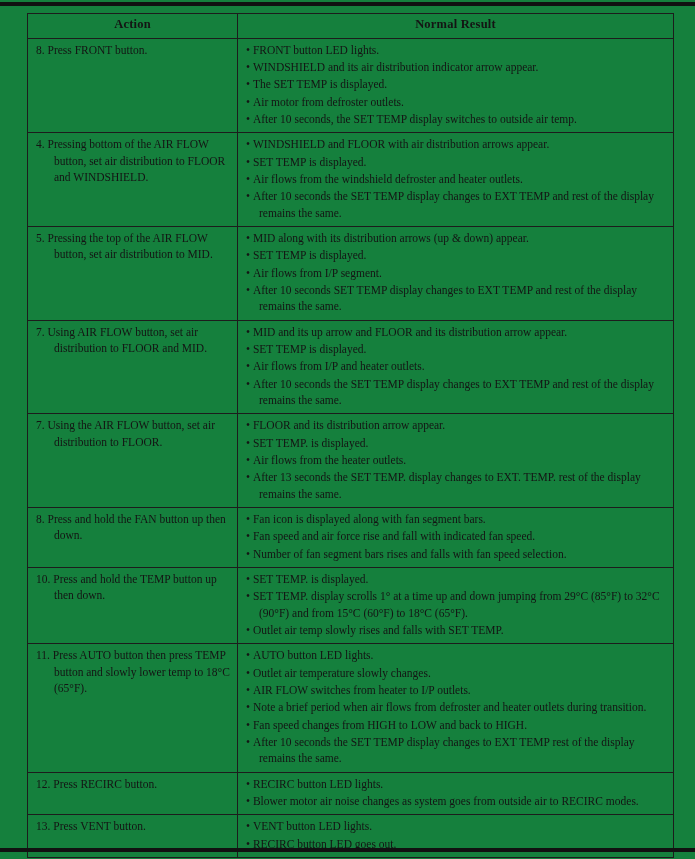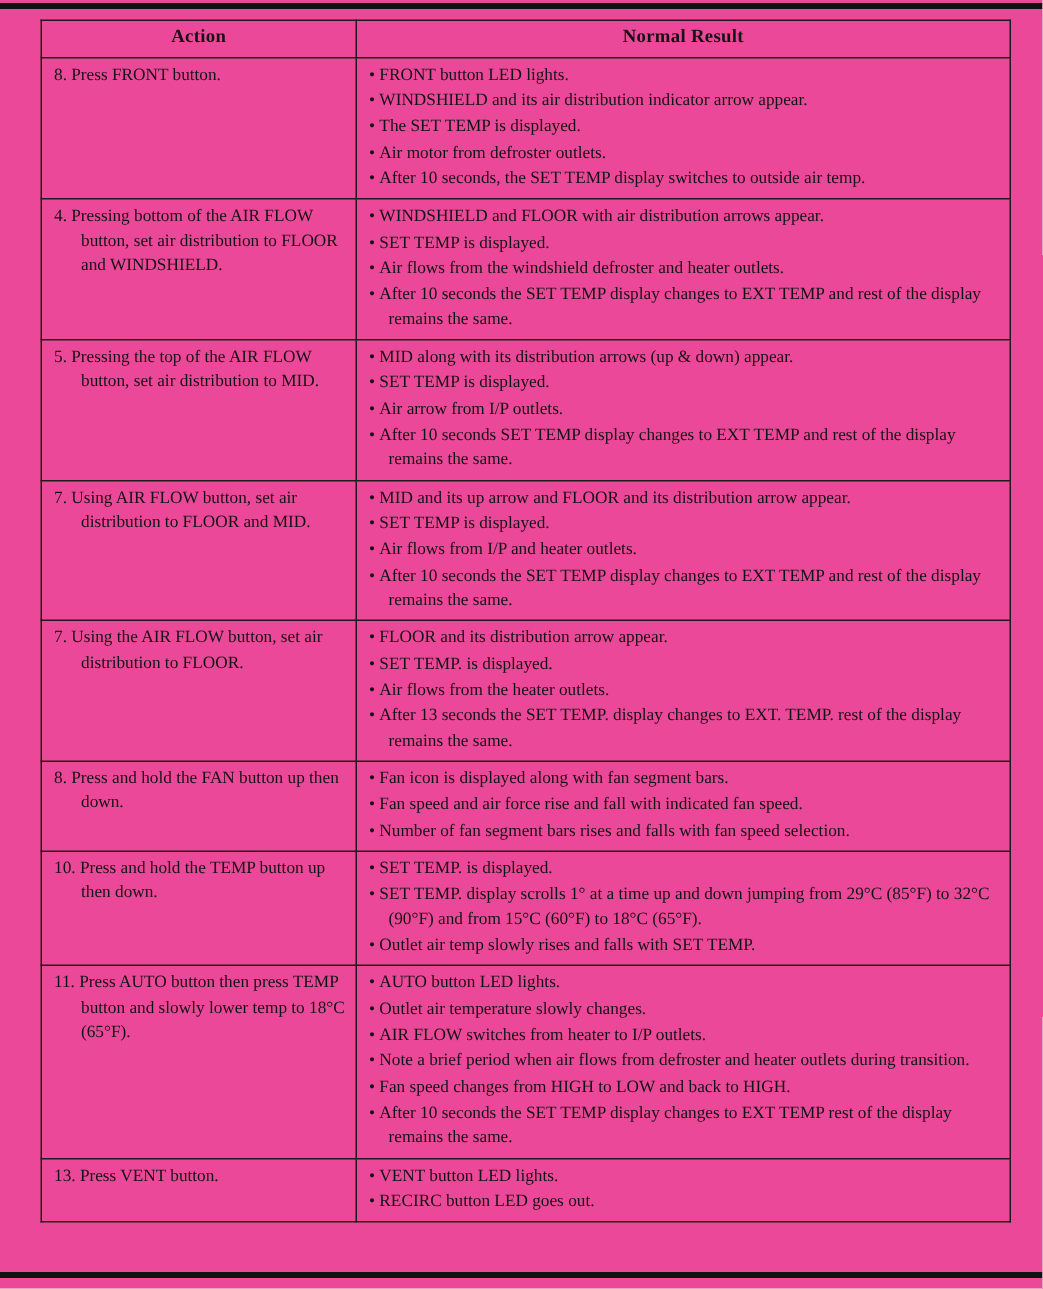--- a/index.html
+++ b/index.html
@@ -4,21 +4,21 @@
 <style>
   html, body {
     margin: 0;
     padding: 0;
     background: #e8e8e6;
   }
   .page {
     position: relative;
     width: 695px;
     height: 859px;
-    background: #ec4899;
+    background: #15803d;
     font-family: "Liberation Serif", "DejaVu Serif", serif;
     color: #141414;
     overflow: hidden;
     box-sizing: border-box;
   }
   .rule {
     position: absolute;
     left: 0;
     width: 100%;
     height: 4px;
@@ -118,21 +118,21 @@
           </td>
         </tr>
         <tr>
           <td>
             <div class="action-text">5.  Pressing the top of the AIR FLOW button, set air distribution to MID.</div>
           </td>
           <td>
             <ul class="results">
               <li>MID along with its distribution arrows (up &amp; down) appear.</li>
               <li>SET TEMP is displayed.</li>
-              <li>Air arrow from I/P outlets.</li>
+              <li>Air flows from I/P segment.</li>
               <li>After 10 seconds SET TEMP display changes to EXT TEMP and rest of the display remains the same.</li>
             </ul>
           </td>
         </tr>
         <tr>
           <td>
             <div class="action-text">7.  Using AIR FLOW button, set air distribution to FLOOR and MID.</div>
           </td>
           <td>
             <ul class="results">
@@ -190,20 +190,31 @@
               <li>Outlet air temperature slowly changes.</li>
               <li>AIR FLOW switches from heater to I/P outlets.</li>
               <li>Note a brief period when air flows from defroster and heater outlets during transition.</li>
               <li>Fan speed changes from HIGH to LOW and back to HIGH.</li>
               <li>After 10 seconds the SET TEMP display changes to EXT TEMP rest of the display remains the same.</li>
             </ul>
           </td>
         </tr>
         <tr>
           <td>
+            <div class="action-text">12.  Press RECIRC button.</div>
+          </td>
+          <td>
+            <ul class="results">
+              <li>RECIRC button LED lights.</li>
+              <li>Blower motor air noise changes as system goes from outside air to RECIRC modes.</li>
+            </ul>
+          </td>
+        </tr>
+        <tr>
+          <td>
             <div class="action-text">13.  Press VENT button.</div>
           </td>
           <td>
             <ul class="results">
               <li>VENT button LED lights.</li>
               <li>RECIRC button LED goes out.</li>
             </ul>
           </td>
         </tr>
       </tbody>

